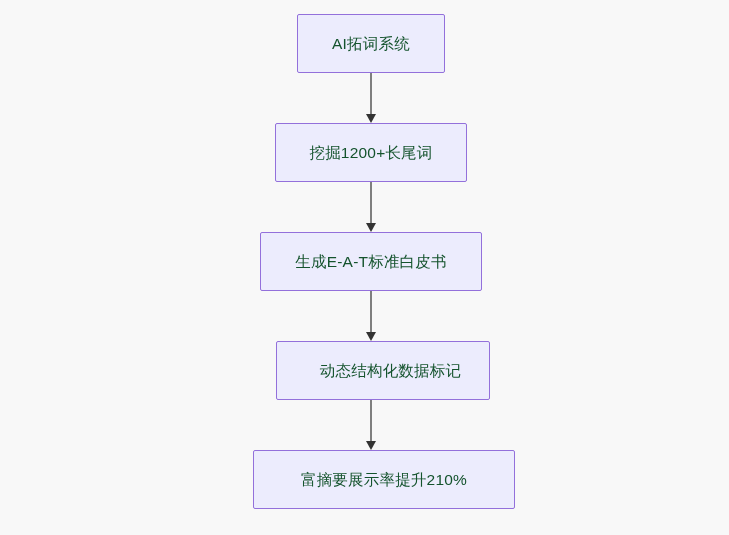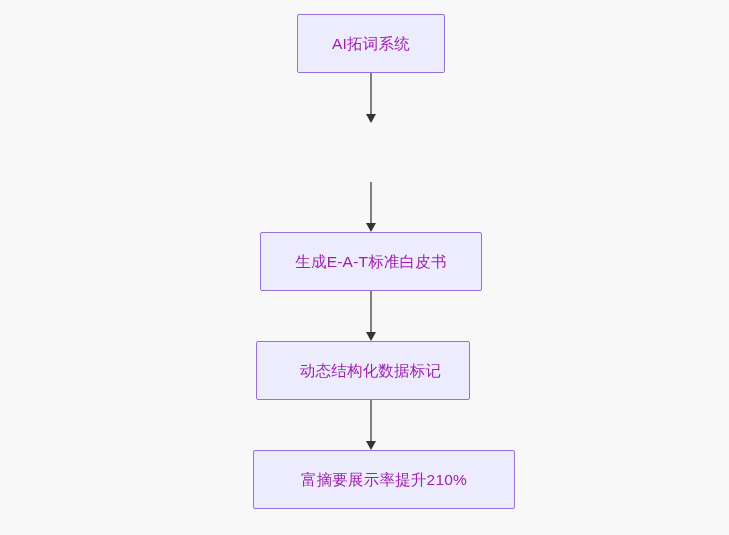--- a/index.html
+++ b/index.html
@@ -20,21 +20,21 @@
   }
   .node {
     position: absolute;
     box-sizing: border-box;
     background: #ececfd;
     border: 1.6px solid #9370db;
     border-radius: 2px;
     display: flex;
     align-items: center;
     justify-content: center;
-    color: #a21caf;
+    color: #14532d;
     font-size: 15.5px;
     line-height: 1;
     letter-spacing: 0.2px;
     white-space: nowrap;
   }
   .node-label {
     display: block;
     padding: 0 2px;
   }
   .edge {
@@ -83,26 +83,29 @@
 
   <div class="edge" style="left:361px; top:400px; width:20px; height:50px;">
     <div class="edge-line" style="height:41px;"></div>
     <div class="edge-head"></div>
   </div>
 
   <div class="node" style="left:297px; top:14px; width:148px; height:59px;">
     <span class="node-label">AI拓词系统</span>
   </div>
 
+  <div class="node" style="left:275px; top:123px; width:192px; height:59px;">
+    <span class="node-label">挖掘1200+长尾词</span>
+  </div>
 
   <div class="node" style="left:260px; top:232px; width:222px; height:59px;">
     <span class="node-label">生成E-A-T标准白皮书</span>
   </div>
 
-  <div class="node" style="left:256px; top:341px; width:214px; height:59px;padding-left:15px;">
+  <div class="node" style="left:276px; top:341px; width:214px; height:59px;padding-left:15px;">
     <span class="node-label">动态结构化数据标记</span>
   </div>
 
   <div class="node" style="left:253px; top:450px; width:262px; height:59px;">
     <span class="node-label">富摘要展示率提升210%</span>
   </div>
 
 </div>
 
 </body></html>

